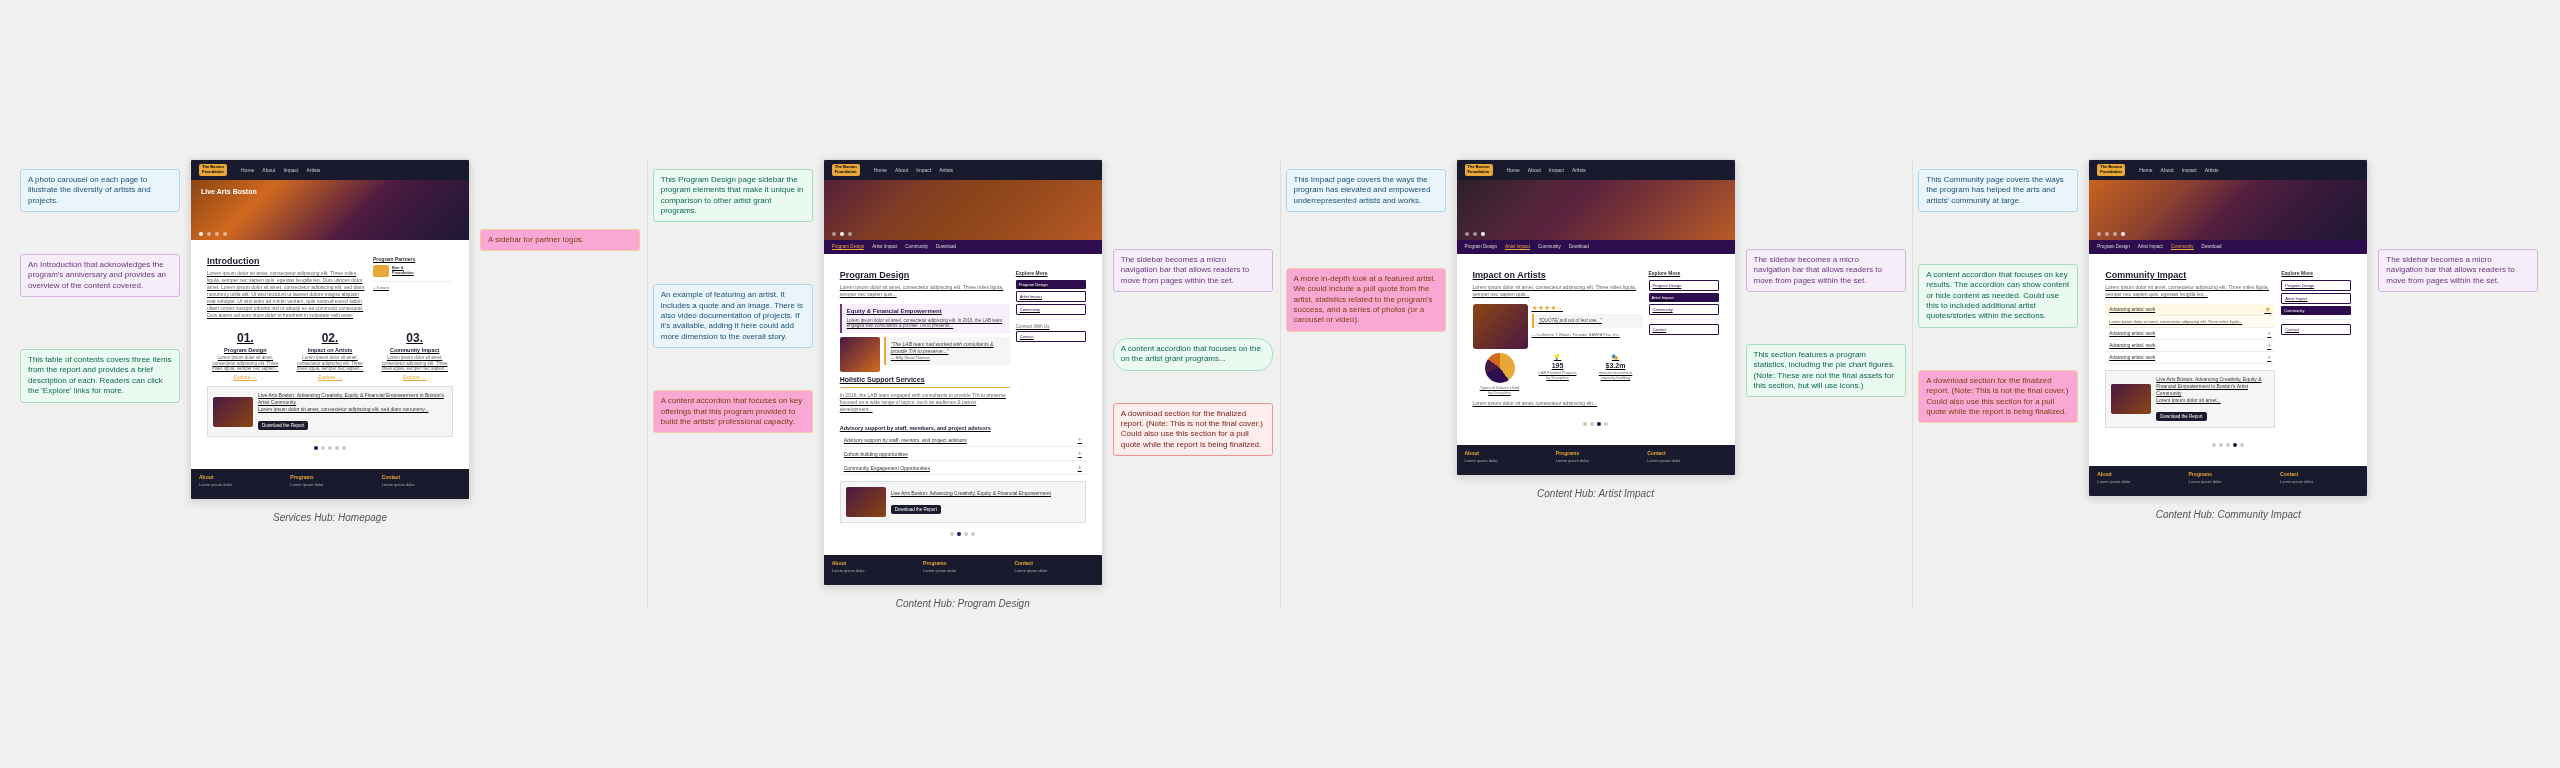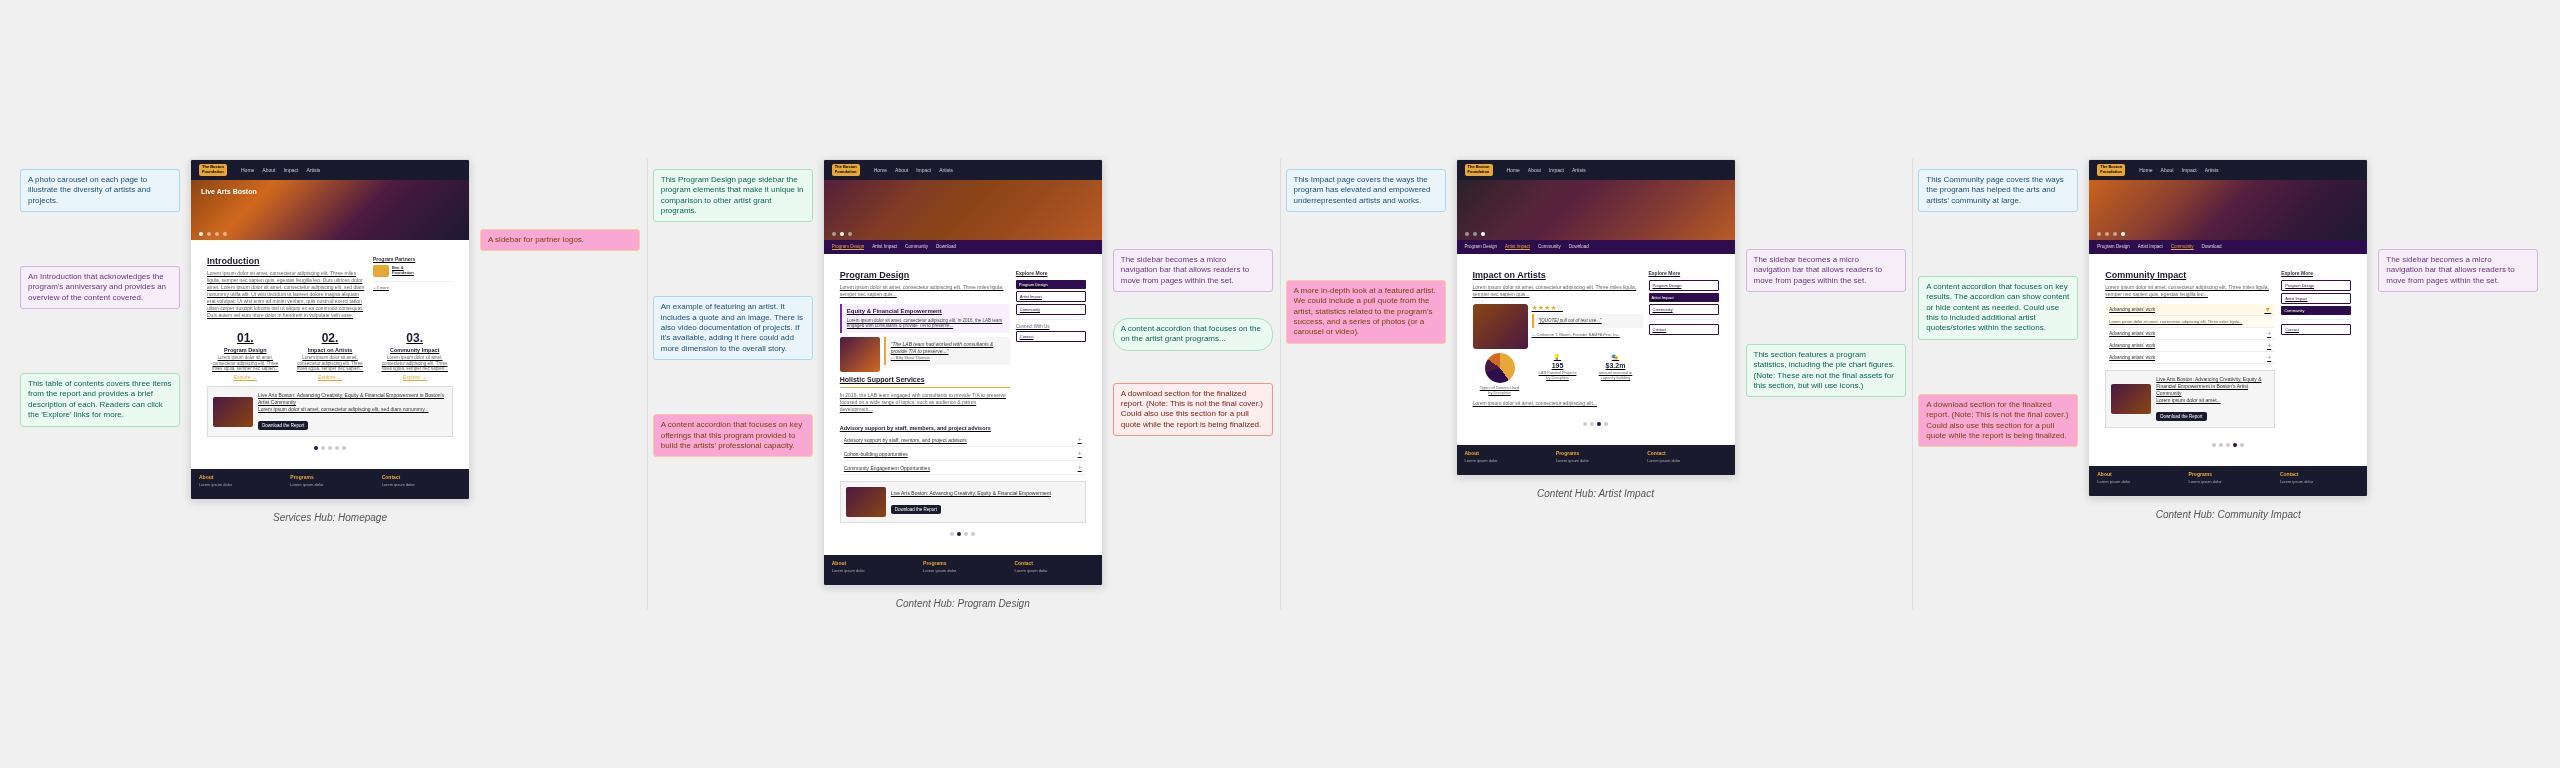--- a/index.html
+++ b/index.html
@@ -29,21 +29,21 @@
       flex-direction: row;
       align-items: flex-start;
       gap: 10px;
       flex: 1;
       position: relative;
     }
 
     .annotation-left {
       display: flex;
       flex-direction: column;
-      gap: 24px;
+      gap: 12px;
       width: 160px;
       flex-shrink: 0;
       padding-top: 10px;
     }
 
     .annotation-right {
       display: flex;
       flex-direction: column;
       gap: 12px;
       width: 160px;
@@ -733,21 +733,21 @@
           </div>
         </div>
       </div>
       <div class="section-label">Content Hub: Program Design</div>
     </div>
 
     <div class="annotation-right">
       <div class="annotation-box purple" style="margin-top:80px;">
         <span>The sidebar becomes a micro navigation bar that allows readers to move from pages within the set.</span>
       </div>
-      <div class="annotation-box teal" style="margin-top:14px;border-radius:15px;">
+      <div class="annotation-box teal" style="margin-top:34px;border-radius:15px;">
         <span>A content accordion that focuses on the on the artist grant programs...</span>
       </div>
       <div class="annotation-box red" style="margin-top:20px;">
         <span>A download section for the finalized report. (Note: This is not the final cover.)
 
 Could also use this section for a pull quote while the report is being finalized.</span>
       </div>
     </div>
   </div>
 

